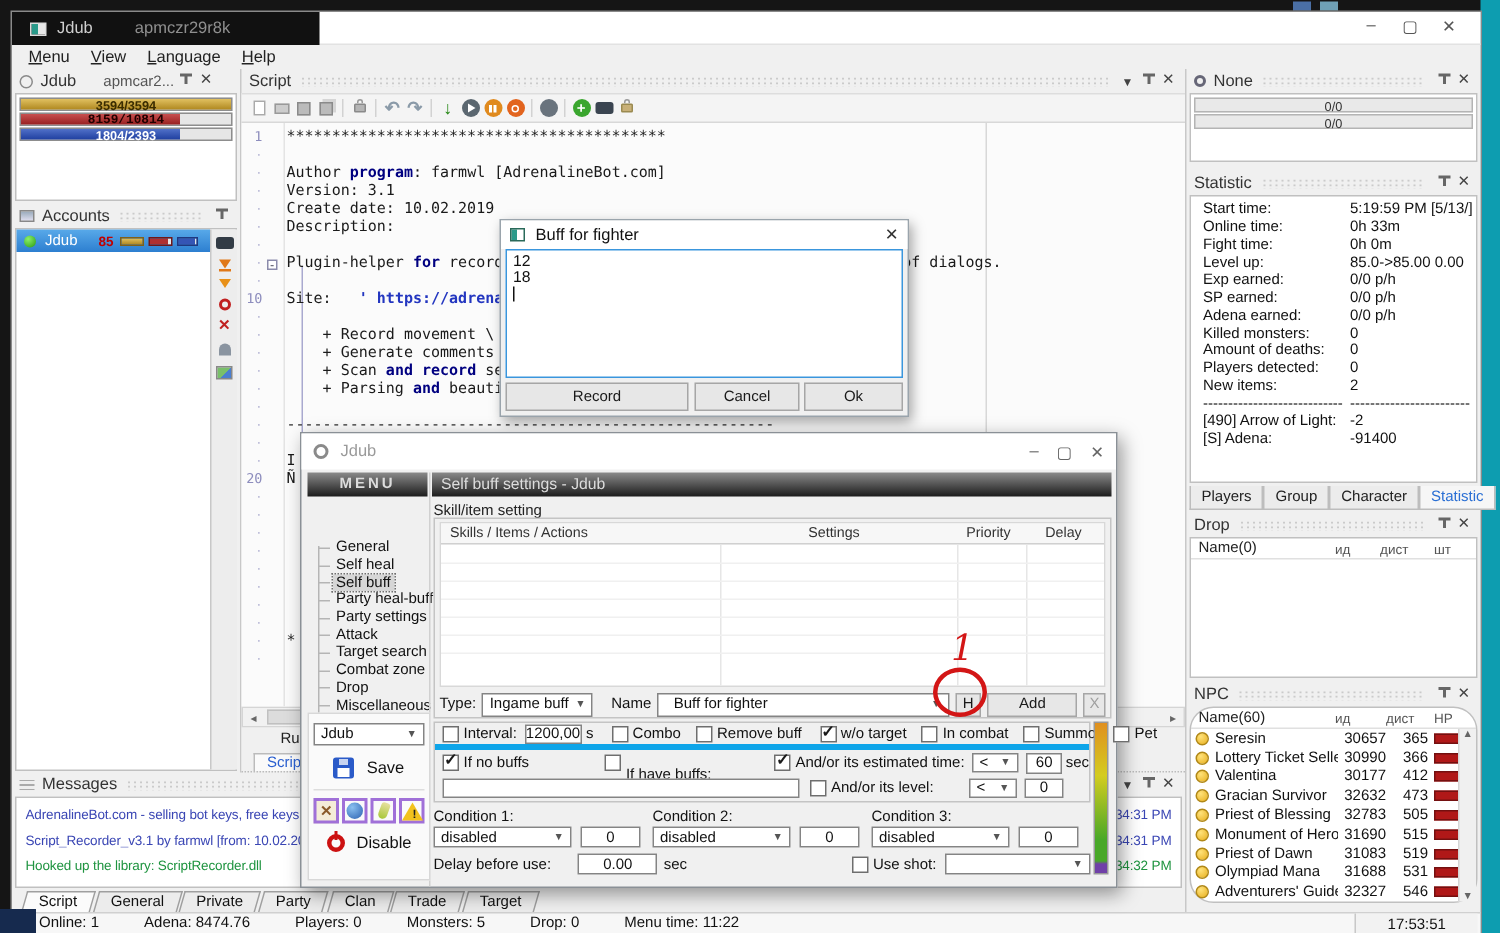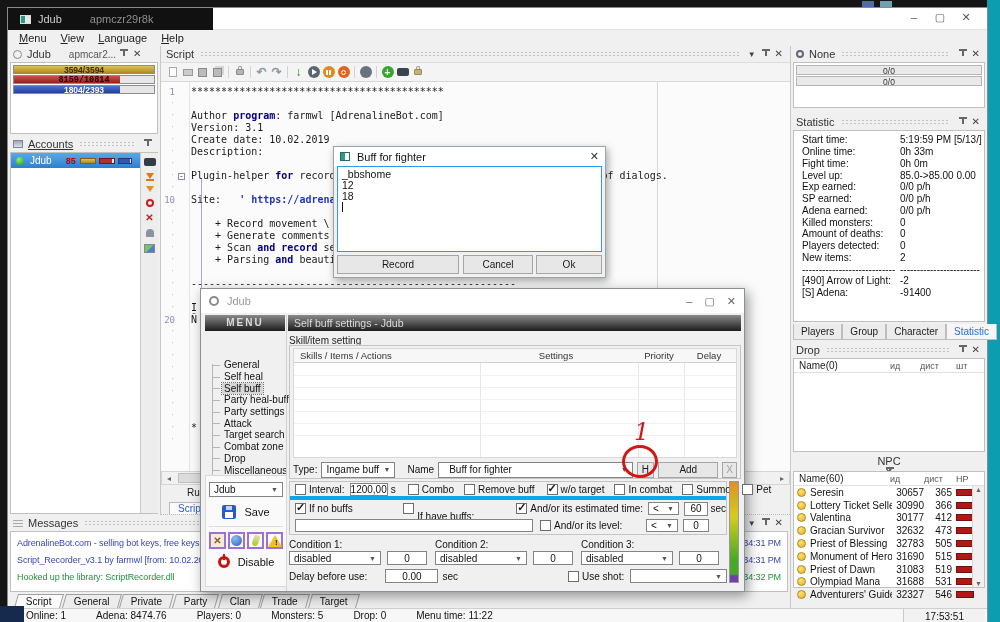--- a/index.html
+++ b/index.html
@@ -125,21 +125,21 @@
           </div>
         <div class="vbar">
             <div class="vfill" style="width: 76%; background: linear-gradient(rgb(80, 112, 200), rgb(32, 64, 160));"></div>
             <div class="vlabel" style="color: rgb(255, 255, 255);">1804/2393</div>
           </div>
       </div>
     </div>
 
     <div class="abs phead" style="left:0;top:128px;width:152px;height:16px;">
       <span style="width:10px;height:8px;border:1px solid #888;background:linear-gradient(#9ab,#dde);"></span>
-      <span style="margin-left:5px;text-decoration:underline;">Accounts</span>
+      <span style="margin-left:5px;">Accounts</span>
       <span class="dots"></span>
       <span class="pin"></span>
     </div>
     <div class="abs panel" style="left:2px;top:144px;width:148px;height:362px;">
       <div class="abs" style="left:0;top:0;width:129px;height:15px;background:linear-gradient(#58a9e9,#2d7fd0);display:flex;align-items:center;">
         <span style="width:8px;height:8px;border-radius:50%;background:radial-gradient(circle at 35% 30%,#8af06a,#2a9a10);margin-left:5px;"></span>
         <span style="color:#fff;font-size:10px;margin-left:6px;">Jdub</span>
         <span style="color:#c00000;font-size:9px;font-weight:bold;margin-left:14px;">85</span>
         <span style="width:16px;height:6px;margin-left:4px;background:linear-gradient(#e0c060,#b08820);border:1px solid #806018;"></span>
         <span style="width:16px;height:6px;margin-left:3px;background:linear-gradient(90deg,#b03030 88%,#e8e8e8 88%);border:1px solid #701818;"></span>
@@ -445,27 +445,27 @@
         <span class="xg">✕</span>
       </div>
       <div class="panel" style="margin:0 2px;height:94px;">
         <div class="thdr" style="height:14px;">
           <span style="flex:1;padding-left:5px;font-size:10px;color:#222;">Name(0)</span>
           <span style="width:30px;">ид</span>
           <span style="width:36px;">дист</span>
           <span style="width:28px;">шт</span>
         </div>
       </div>
-      <div class="phead" style="height:16px;margin-top:3px;flex-direction:column;">
+      <div class="phead" style="height:16px;margin-top:3px;">
         <span>NPC</span>
         <span class="dots"></span>
         <span class="pin"></span>
         <span class="xg">✕</span>
       </div>
-      <div class="panel" style="margin:0 2px;height:117px;position:relative;">
+      <div class="panel" style="margin:0 2px;height:131px;position:relative;border-radius:16px;">
         <div class="thdr" style="height:14px;">
           <span style="flex:1;padding-left:5px;font-size:10px;color:#222;">Name(60)</span>
           <span style="width:34px;">ид</span>
           <span style="width:32px;">дист</span>
           <span style="width:28px;">HP</span>
         </div>
         <div style="width:180px;">
 
             <div class="nrow">
               <span class="ndot"></span>
@@ -549,21 +549,20 @@
 
   <div class="abs" style="left:333px;top:146px;width:273px;height:132px;background:#f0f0f0;border:1px solid #9aa4ac;box-shadow:2px 3px 8px rgba(0,0,0,0.35);">
     <div style="height:19px;background:#fff;display:flex;align-items:center;padding:0 6px;">
       <span style="width:10px;height:9px;border:1px solid #2a6a5a;background:linear-gradient(90deg,#2a9a8a 45%,#fff 45%);"></span>
       <span style="font-size:11px;color:#111;margin-left:7px;">Buff for fighter</span>
       <span style="margin-left:auto;font-size:11px;color:#333;">✕</span>
     </div>
     <div style="margin:0 3px;height:86px;background:#fff;border:1px solid #3a96dd;font-size:10.5px;color:#111;line-height:11px;padding:2px 4px;">
       <div>
 
-      <div>_bbshome</div>
           <div>12</div>
           <div>18</div>
         </div>
       <div style="width:1px;height:10px;background:#111;"></div>
     </div>
     <div style="display:flex;align-items:center;padding:3px 3px 0 3px;">
       <span class="btn" style="width:122px;height:19px;">Record</span>
       <span class="btn" style="width:70px;height:19px;margin-left:4px;">Cancel</span>
       <span class="btn" style="width:66px;height:19px;margin-left:3px;">Ok</span>
     </div>

